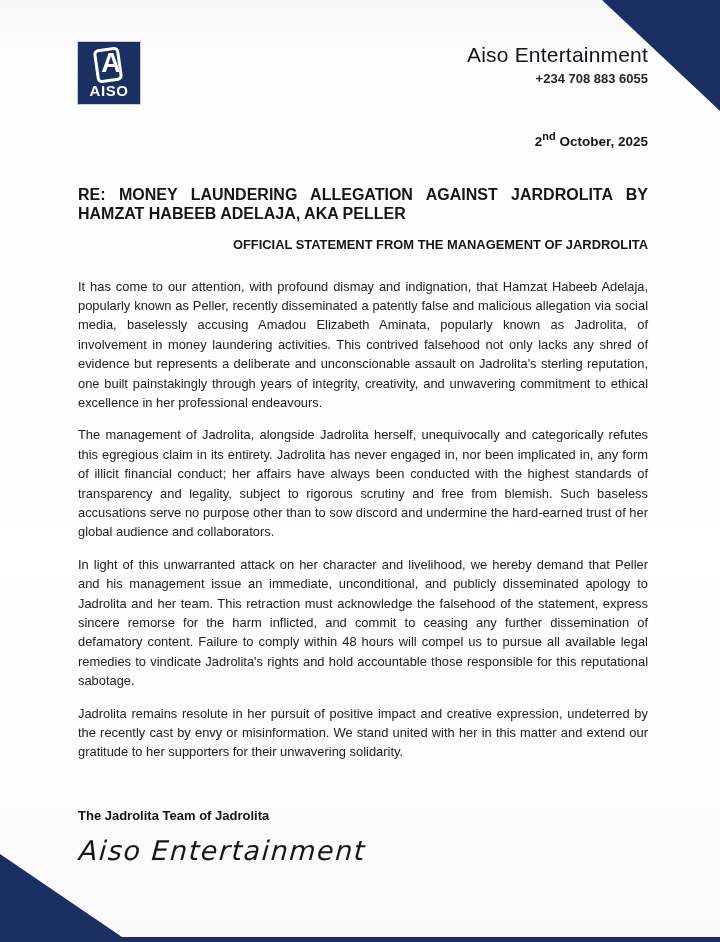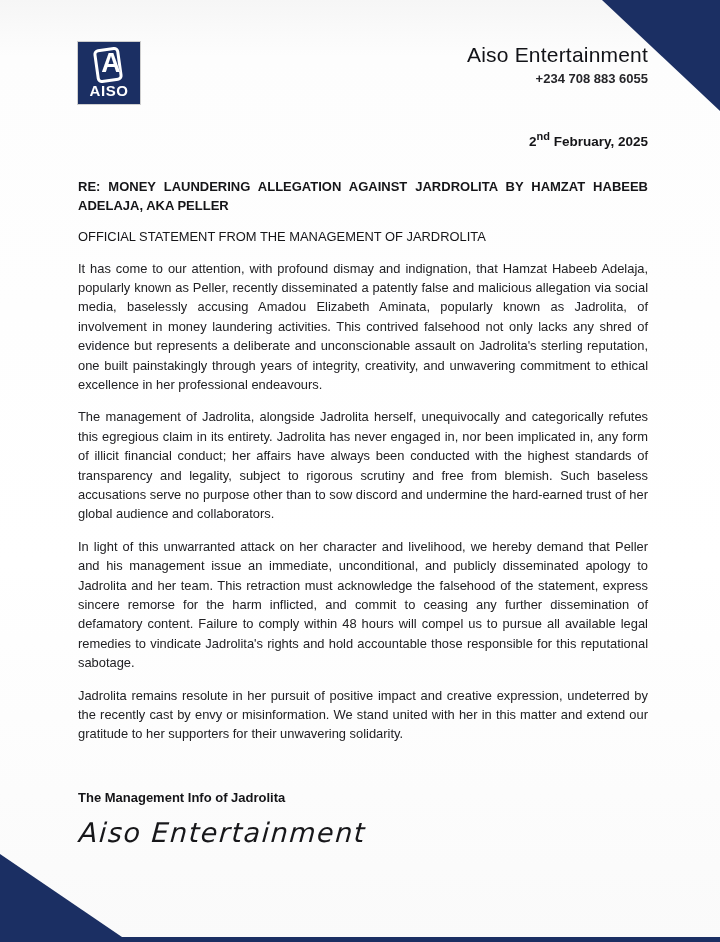--- a/index.html
+++ b/index.html
@@ -20,24 +20,24 @@
   .logo-a-letter{position:absolute;left:2px;top:0;width:100%;height:100%;display:flex;align-items:center;justify-content:center;
     font-weight:800;font-size:27px;line-height:1;color:#fff;text-shadow:0 0 1px var(--navy,#1b2f63);}
   .logo-wordmark{color:#fff;font-size:15px;font-weight:bold;letter-spacing:.6px;margin-top:3px;}
   .header-right{text-align:right;margin-top:1px;}
   .company-name{font-size:21px;color:#121318;letter-spacing:.2px;}
   .phone{font-size:13px;font-weight:bold;color:#26262a;margin-top:4px;}
   .email-row{margin-top:2px;}
   .email-link{font-size:11.5px;font-weight:bold;color:var(--link,#4e7f8e);text-decoration:underline;cursor:pointer;}
   .date-row{text-align:right;margin-top:26px;font-size:13.5px;font-weight:bold;color:#141417;}
   .date-row sup{font-size:11px;vertical-align:super;}
-  .subject{margin-top:28px;font-weight:bold;font-size:13px;line-height:19.5px;text-align:justify;color:#151518;}
-  .statement-title{margin-top:13px;font-weight:normal;font-size:12.9px;text-align:left;color:#151518;}
+  .subject{margin-top:36px;font-weight:bold;font-size:16px;line-height:19.5px;text-align:justify;color:#151518;}
+  .statement-title{margin-top:13px;font-weight:bold;font-size:12.9px;text-align:right;color:#151518;}
   .body-text p{font-size:12.9px;line-height:19.4px;text-align:justify;margin:13px 0 0 0;color:#212124;}
-  .body-text p:first-child{margin-top:15px;}
+  .body-text p:first-child{margin-top:25px;}
   .signoff{margin-top:46px;font-weight:bold;font-size:13px;color:#141417;}
   .signature-script{
     margin-top:12px;font-size:27px;font-style:italic;font-weight:500;letter-spacing:1.5px;
     transform:skewX(-4deg);transform-origin:left bottom;display:inline-block;color:#17171a;
     font-family:"DejaVu Sans",sans-serif;
   }
   .tri-top-right{position:absolute;top:0;right:0;width:118px;height:111px;background:var(--navy,#1b2f63);
     clip-path:polygon(0 0,100% 0,100% 100%);z-index:1;}
   .tri-bottom-left{position:absolute;left:0;bottom:5px;width:122px;height:83px;background:var(--navy,#1b2f63);
     clip-path:polygon(0 0,0 100%,100% 100%);z-index:1;}
@@ -57,32 +57,32 @@
         <span class="logo-a-letter">A</span>
       </div>
       <div class="logo-wordmark">AISO</div>
     </div>
     <div class="header-right">
       <div class="company-name">Aiso Entertainment</div>
       <div class="phone">+234 708 883 6055</div>
     </div>
   </div>
 
-  <div class="date-row"><span>2</span><sup>nd</sup><span> February, 2025</span></div>
+  <div class="date-row"><span>2</span><sup>nd</sup><span> October, 2025</span></div>
 
   <div class="subject">RE: MONEY LAUNDERING ALLEGATION AGAINST JARDROLITA BY HAMZAT HABEEB ADELAJA, AKA PELLER</div>
 
   <div class="statement-title">OFFICIAL STATEMENT FROM THE MANAGEMENT OF JARDROLITA</div>
 
   <div class="body-text">
     <p>It has come to our attention, with profound dismay and indignation, that Hamzat Habeeb Adelaja, popularly known as Peller, recently disseminated a patently false and malicious allegation via social media, baselessly accusing Amadou Elizabeth Aminata, popularly known as Jadrolita, of involvement in money laundering activities. This contrived falsehood not only lacks any shred of evidence but represents a deliberate and unconscionable assault on Jadrolita's sterling reputation, one built painstakingly through years of integrity, creativity, and unwavering commitment to ethical excellence in her professional endeavours.</p>
     <p>The management of Jadrolita, alongside Jadrolita herself, unequivocally and categorically refutes this egregious claim in its entirety. Jadrolita has never engaged in, nor been implicated in, any form of illicit financial conduct; her affairs have always been conducted with the highest standards of transparency and legality, subject to rigorous scrutiny and free from blemish. Such baseless accusations serve no purpose other than to sow discord and undermine the hard-earned trust of her global audience and collaborators.</p>
     <p>In light of this unwarranted attack on her character and livelihood, we hereby demand that Peller and his management issue an immediate, unconditional, and publicly disseminated apology to Jadrolita and her team. This retraction must acknowledge the falsehood of the statement, express sincere remorse for the harm inflicted, and commit to ceasing any further dissemination of defamatory content. Failure to comply within 48 hours will compel us to pursue all available legal remedies to vindicate Jadrolita's rights and hold accountable those responsible for this reputational sabotage.</p>
     <p>Jadrolita remains resolute in her pursuit of positive impact and creative expression, undeterred by the recently cast by envy or misinformation. We stand united with her in this matter and extend our gratitude to her supporters for their unwavering solidarity.</p>
   </div>
 
-  <div class="signoff">The Management Info of Jadrolita</div>
+  <div class="signoff">The Jadrolita Team of Jadrolita</div>
   <div><span class="signature-script">Aiso Entertainment</span></div>
 
 </div>
 
 <div class="tri-bottom-left"></div>
 <div class="bottom-bar"></div>
 
 </body></html>

